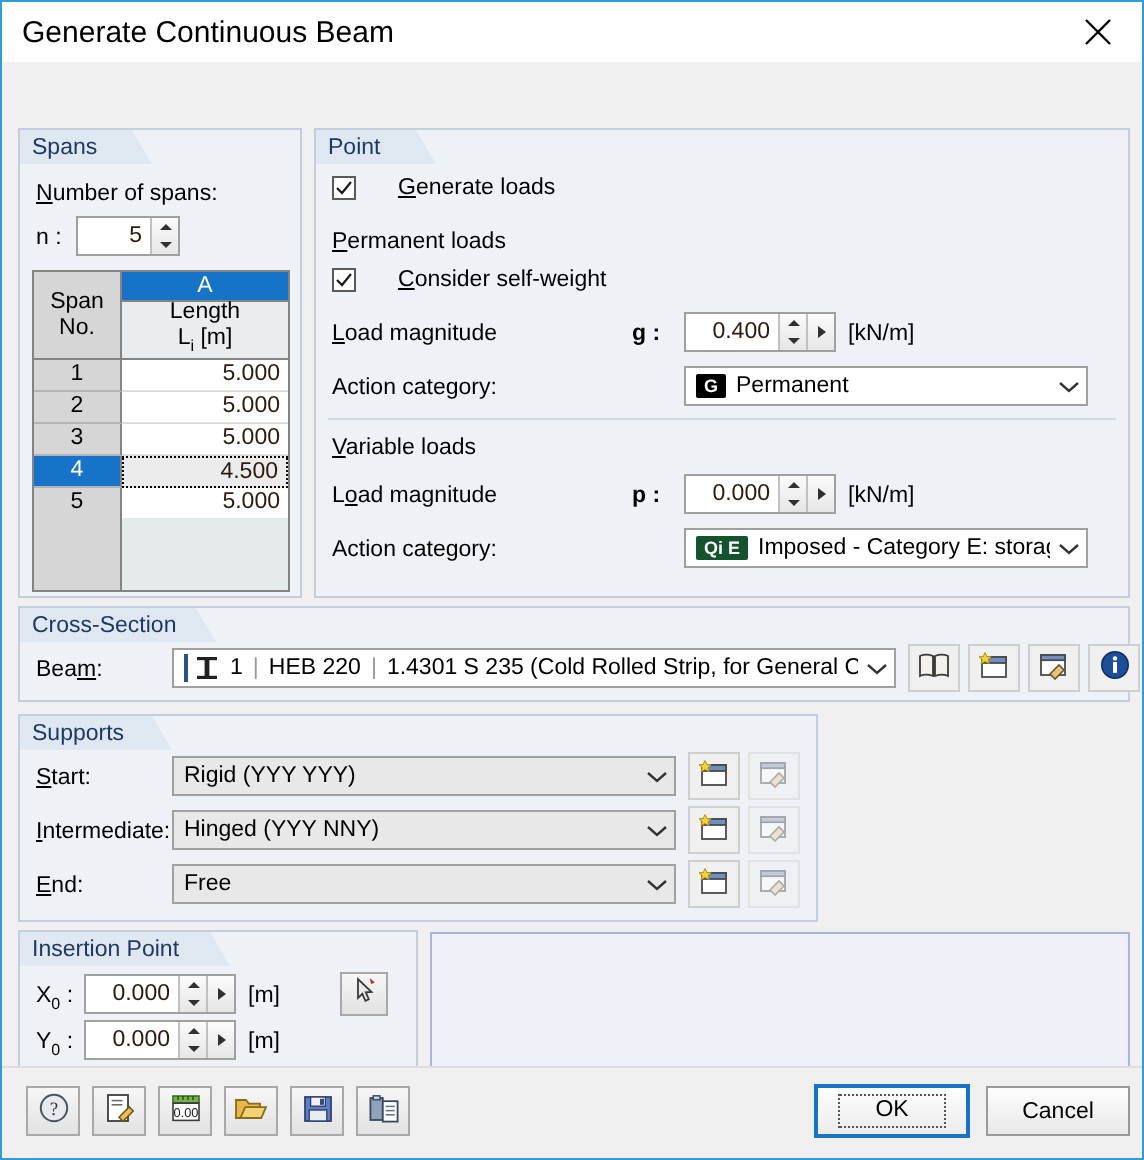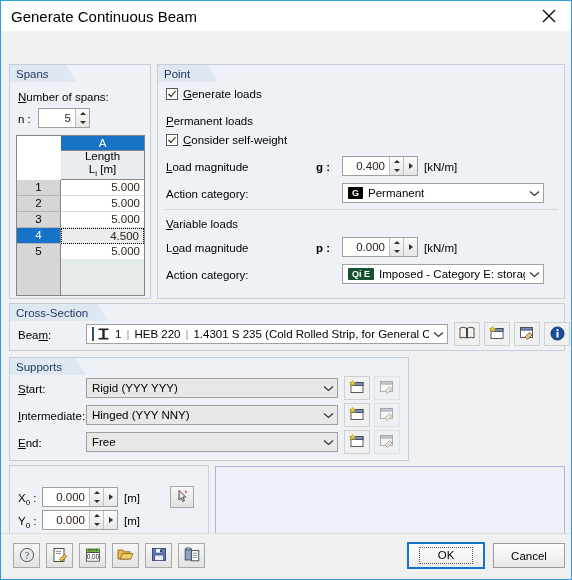--- a/index.html
+++ b/index.html
@@ -124,21 +124,21 @@
     flex:0 0 auto;width:18px;height:100%;
     display:flex;align-items:center;justify-content:center;
   }
   .combo .carrow svg{display:block;}
   .badge{
     display:inline-block;font-size:9px;font-weight:bold;color:#fff;
     padding:1px 4px;margin-right:5px;line-height:10px;
     vertical-align:middle;border-radius:1px;
   }
   
-  .cbrow{position:absolute;display:flex;align-items:flex-start;}
+  .cbrow{position:absolute;display:flex;align-items:flex-start;gap:16px;}
   .cb{
     width:12px;height:12px;border:1px solid #5a5a5a;background:#fff;
     box-sizing:border-box;margin-right:5px;position:relative;flex:0 0 auto;
   }
   .cb svg{position:absolute;left:0;top:0;}
   .cbrow span{font-size:11.5px;white-space:nowrap;}
   
   .table{
     position:absolute;border:1px solid #848484;box-sizing:border-box;
     background:#fff;overflow:hidden;
@@ -252,20 +252,24 @@
         <div class="lbl" style="left:8px;top:31px;">n :</div>
         <div class="field" style="left:28px;top:26px;width:52px;">
           <div class="val">5</div>
           <div class="spin">
               <div class="up"></div>
               <div class="dn"></div>
             </div>
         </div>
 
         <div class="table" style="left:6px;top:53px;width:129px;height:161px;">
+          <div class="th-col">
+            <div>Span</div>
+            <div>No.</div>
+          </div>
           <div class="th-a">A</div>
           <div class="th-len">
             <div>Length</div>
             <div>L<sub style="font-size:8px;">i</sub> [m]</div>
           </div>
 
           <div class="trow" style="top:44px;">
             <div class="tnum">1</div>
             <div class="tval">5.000</div>
           </div>
@@ -544,20 +548,23 @@
               <rect x="1.5" y="1.5" width="12" height="2.6" fill="#8c9db8" stroke="#4a4a4a" stroke-width="0.9"></rect>
               <path d="M6 11 L10.5 6.5 L13 9 L8.5 13.5 Z" fill="#ddd0b4" stroke="#6a5330" stroke-width="0.8"></path>
             </svg>
           </span>
         </div>
 
       </div>
     </div>
 
     <div class="group" style="left:8px;top:434px;width:200px;height:94px;">
+      <div class="group-header" style="width:95px;">
+        <span>Insertion Point</span>
+      </div>
       <div class="group-body">
 
         <div class="lbl" style="left:8px;top:9px;">X<sub style="font-size:8px;">0</sub> :</div>
         <div class="field" style="left:32px;top:4px;width:76px;">
           <div class="val">0.000</div>
           <div class="spin">
               <div class="up"></div>
               <div class="dn"></div>
             </div>
           <div class="spin-right"></div>

